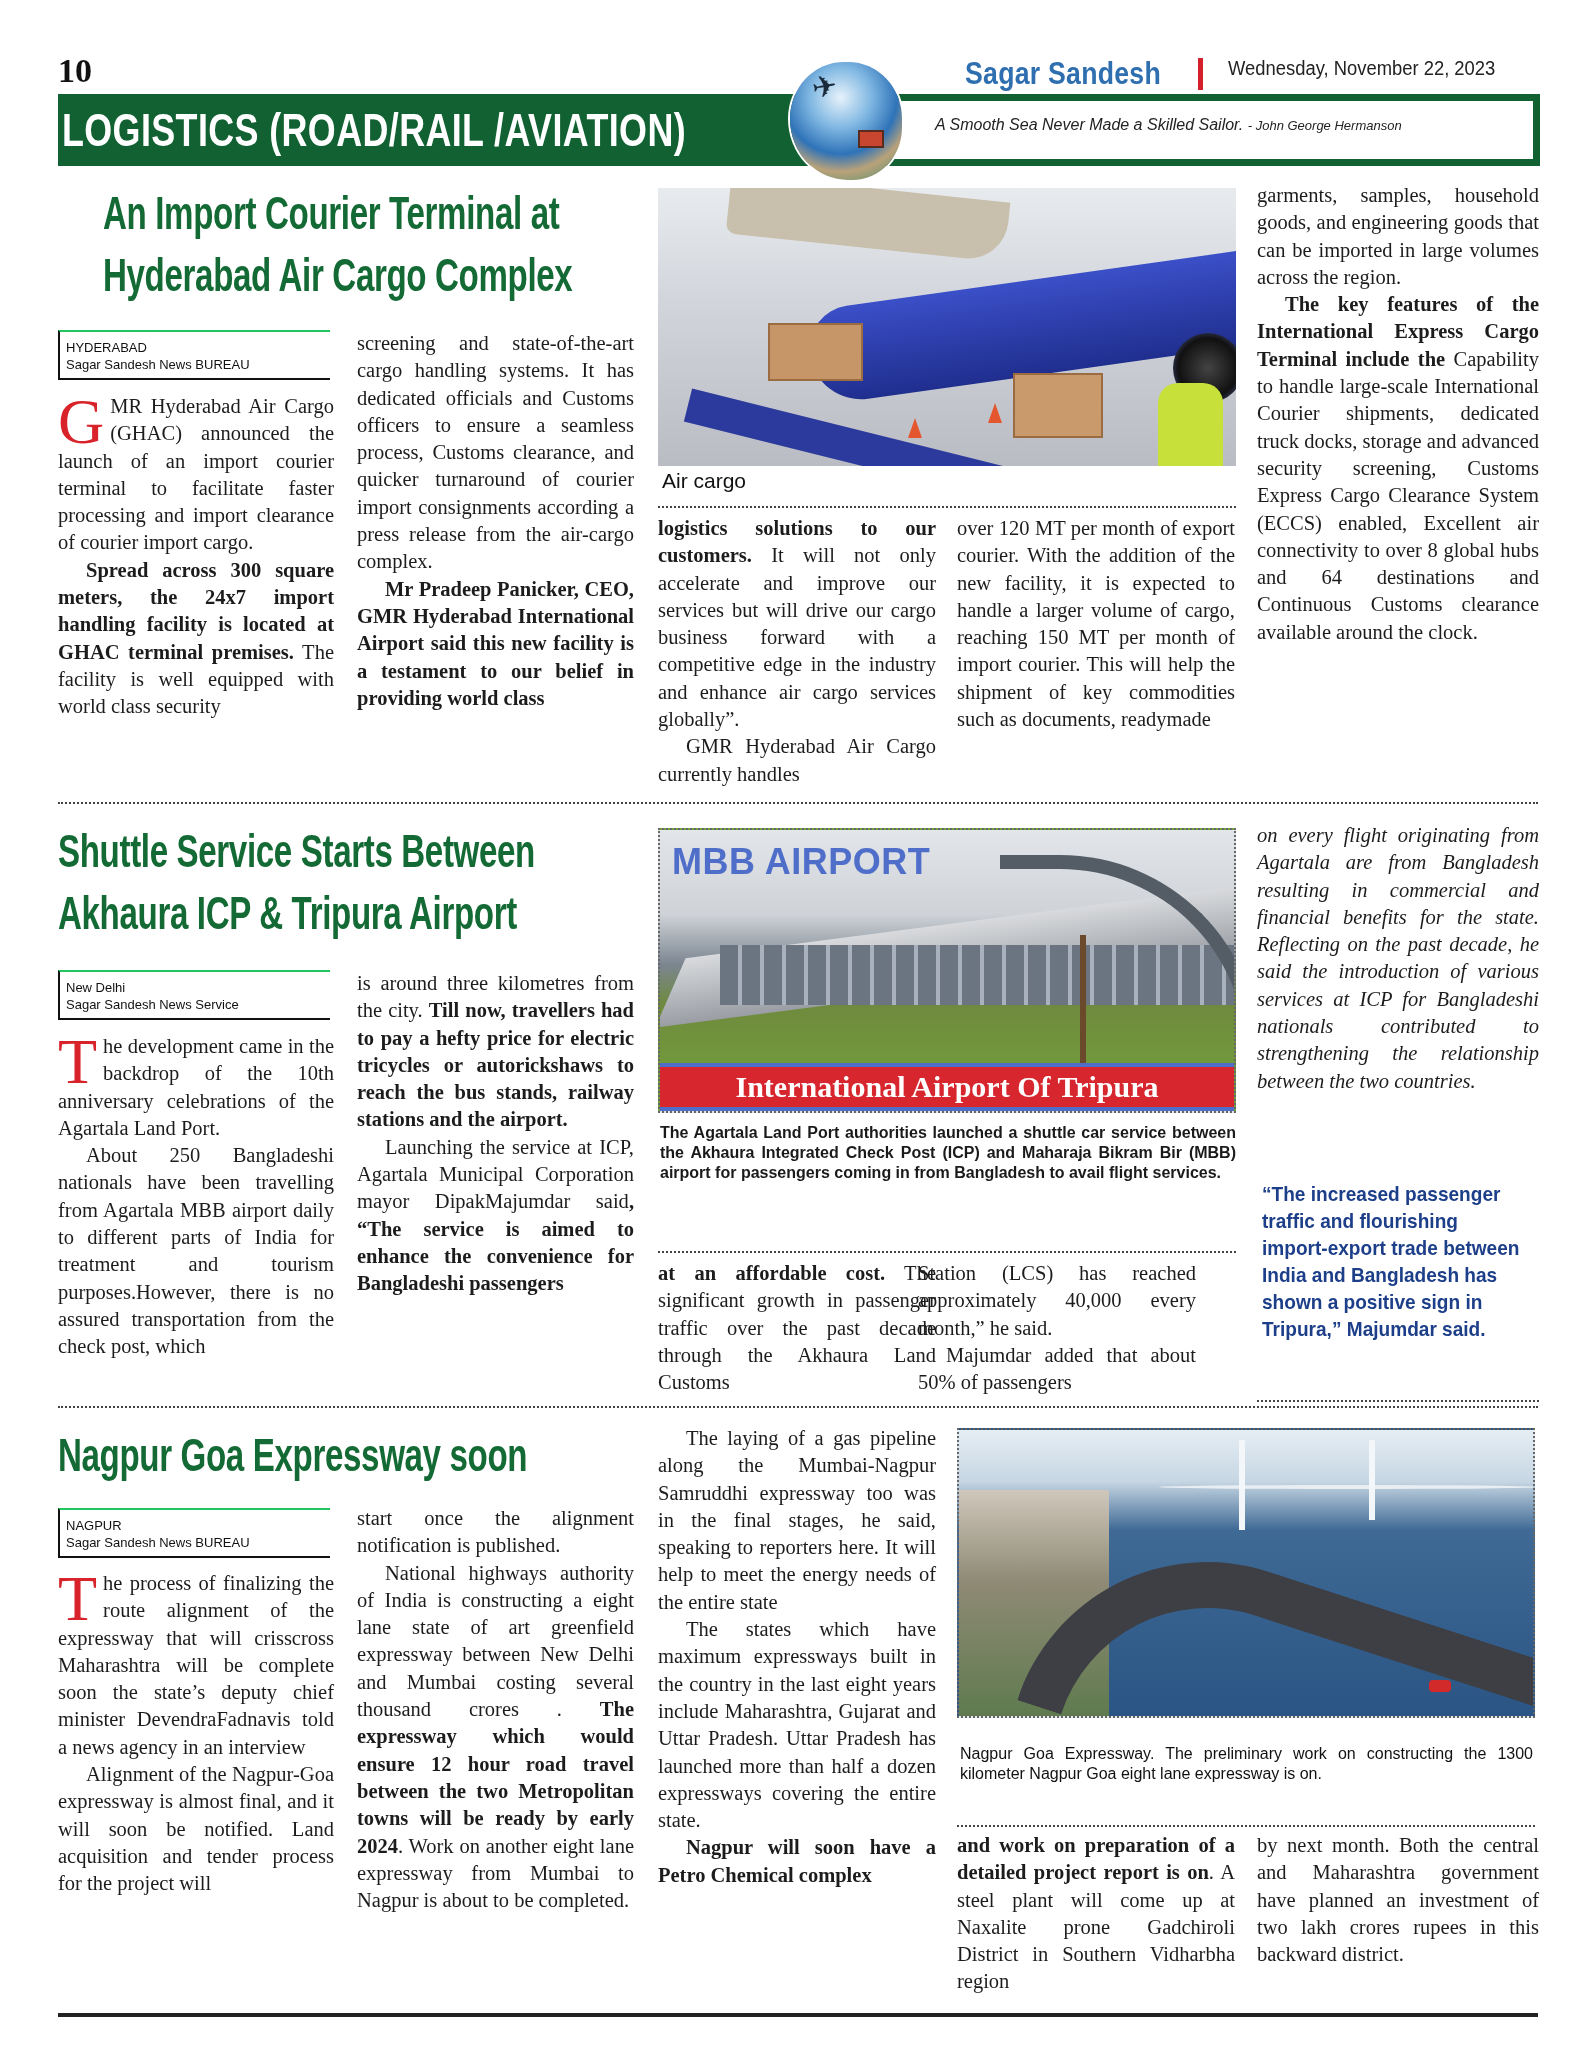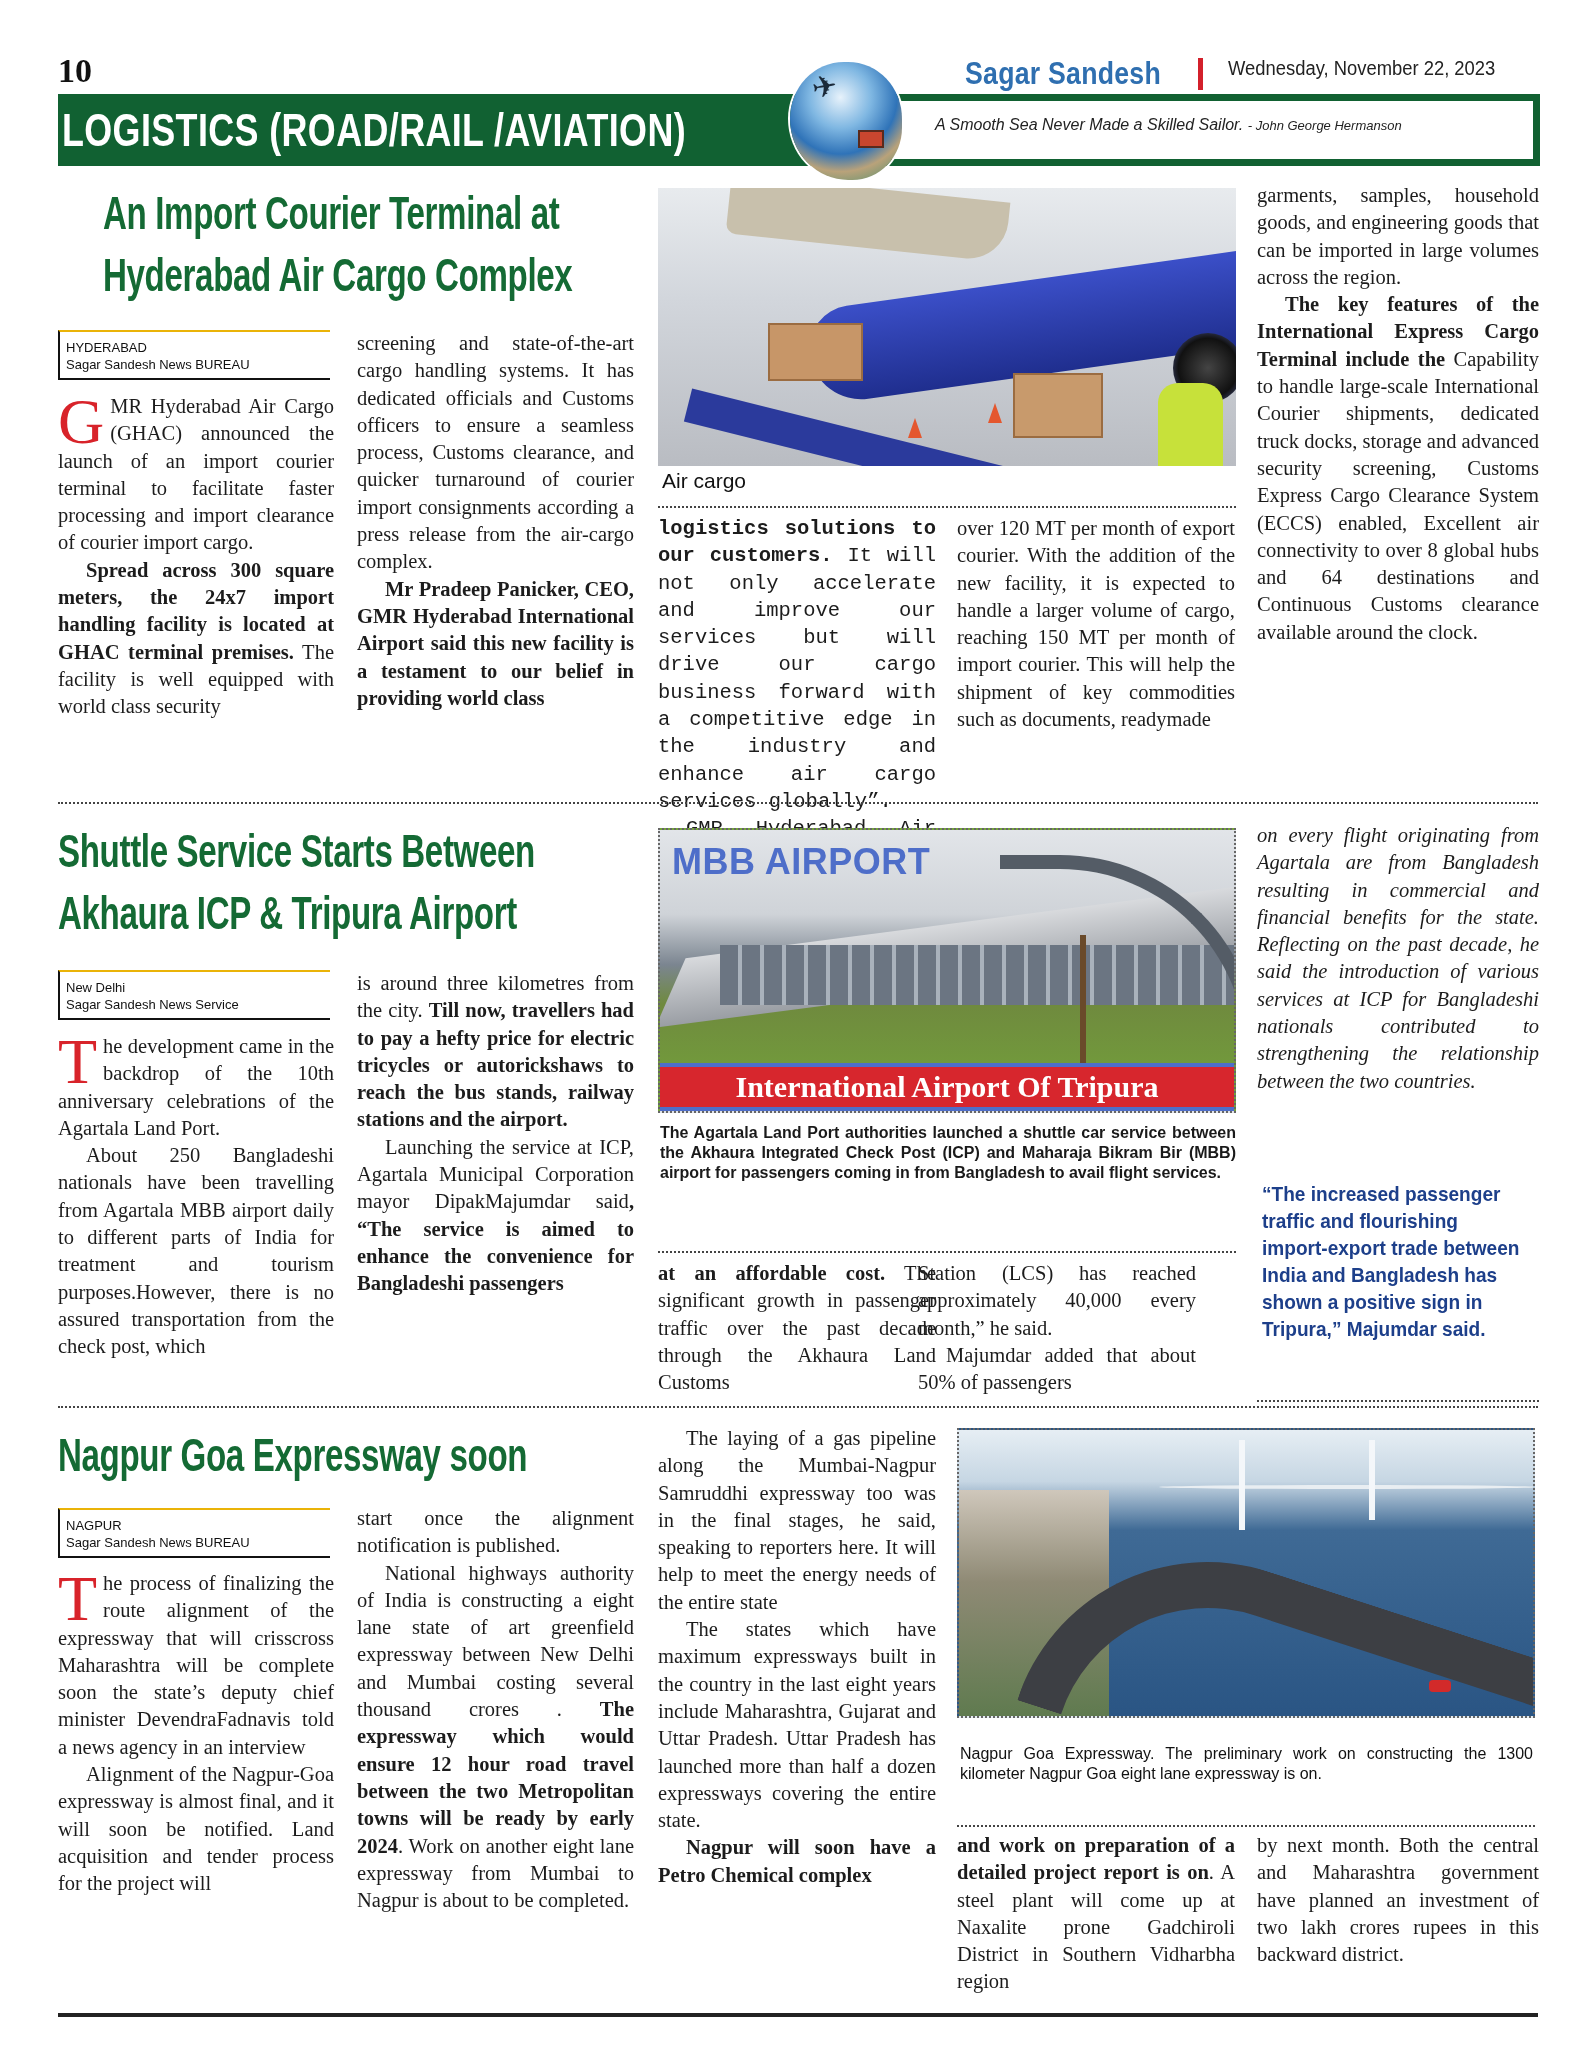--- a/index.html
+++ b/index.html
@@ -24,35 +24,35 @@
   .globe-plane { left: 812px; top: 72px; font: 30px/1 "DejaVu Sans", sans-serif; color: #1b2a3a; transform: rotate(-10deg); }
   .globe-truck { left: 858px; top: 130px; width: 26px; height: 18px; background: #c8462f; border: 2px solid #5a2a1c; }
 
   
   .headline { font: bold 46px/1.3 "Liberation Sans", sans-serif; color: #146a34; transform: scaleX(0.72); transform-origin: left top; white-space: nowrap; letter-spacing: -0.5px; }
   .hl1 { left: 103px; top: 182px; line-height: 62px; }
   .hl2 { left: 58px; top: 820px; line-height: 62px; }
   .hl3 { left: 58px; top: 1424px; line-height: 62px; }
 
   
-  .dateline { width: 272px; height: 50px; border-top: 2px solid #eab308; border-bottom: 2px solid #111; border-left: 2px solid #111; padding: 7px 6px; font: 13px/17px "Liberation Sans", sans-serif; color: #111; }
+  .dateline { width: 272px; height: 50px; border-top: 2px solid #22c55e; border-bottom: 2px solid #111; border-left: 2px solid #111; padding: 7px 6px; font: 13px/17px "Liberation Sans", sans-serif; color: #111; }
   .dl1 { left: 58px; top: 330px; }
   .dl2 { left: 58px; top: 970px; }
   .dl3 { left: 58px; top: 1508px; }
 
   
   .col { font: 20.5px/27.3px "Liberation Serif", serif; text-align: justify; color: #1c1c1c; hyphens: none; }
   .col p { margin: 0; }
   .col .ind { text-indent: 28px; }
   .col b { font-weight: bold; }
   .drop { float: left; font: 64px/50px "Liberation Serif", serif; color: #d8232a; margin: 4px 6px 0 0; }
 
   .c1a { left: 58px; top: 393px; width: 276px; }
   .c1b { left: 357px; top: 330px; width: 277px; }
-  .c1c { left: 658px; top: 515px; width: 278px; font-family: Liberation Mono, monospace; }
+  .c1c { left: 658px; top: 515px; width: 278px; }
   .c1d { left: 957px; top: 515px; width: 278px; }
   .c1e { left: 1257px; top: 182px; width: 282px; }
 
   .c2a { left: 58px; top: 1033px; width: 276px; }
   .c2b { left: 357px; top: 970px; width: 277px; }
   .c2c { left: 658px; top: 1260px; width: 278px; }
   .c2d { left: 918px; top: 1260px; width: 278px; }
   .c2e { left: 1257px; top: 822px; width: 282px; font-style: italic; }
 
   .c3a { left: 58px; top: 1570px; width: 276px; }

